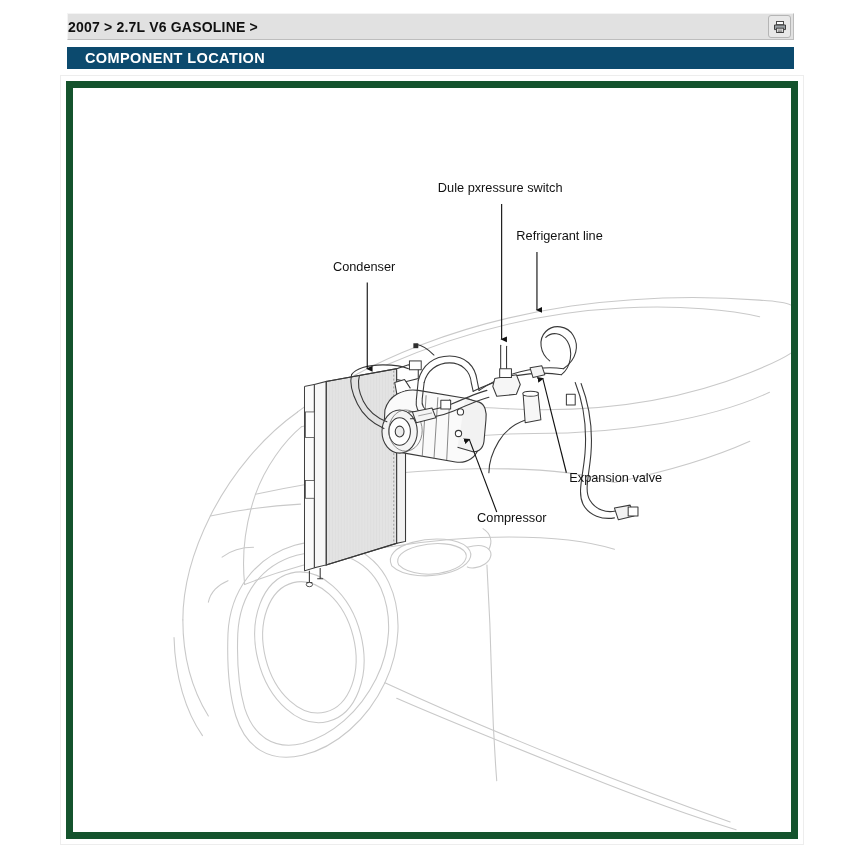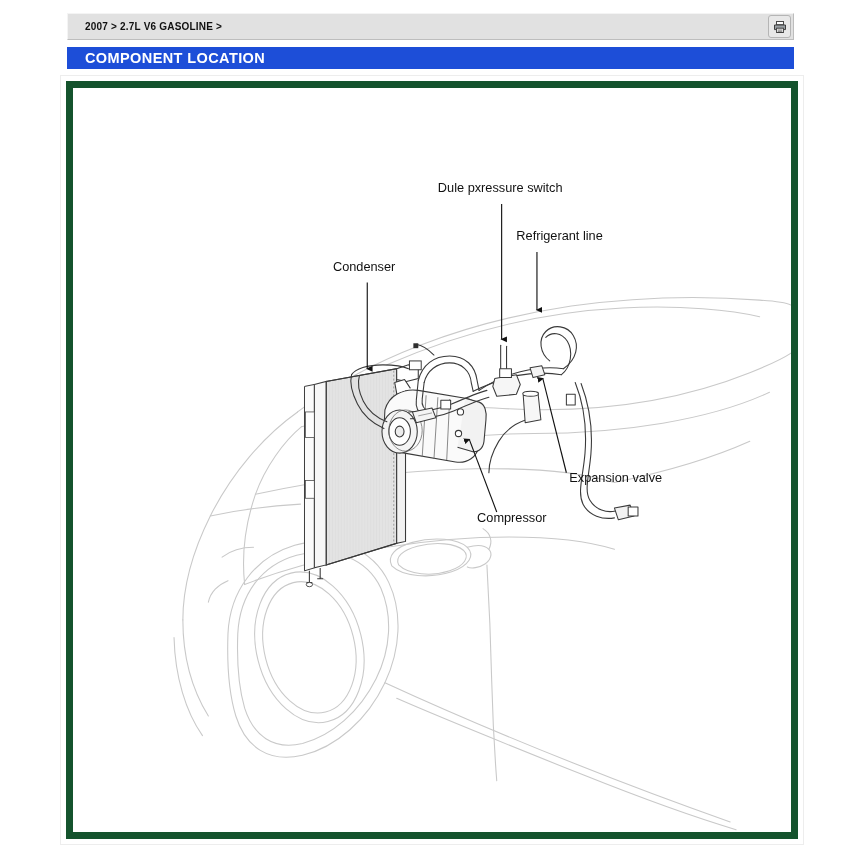--- a/index.html
+++ b/index.html
@@ -31,22 +31,21 @@
     background: #e1e1e1;
     border-top: 1px solid #f4f4f4;
     border-left: 1px solid #f4f4f4;
     border-right: 1px solid #bdbdbd;
     border-bottom: 1px solid #bdbdbd;
     box-sizing: border-box;
     display: flex;
     align-items: center;
   }
   #breadcrumb-text {
-    margin-left: 17px;
-    font-size: 10px;
+    font-size: 14px;
     font-weight: bold;
     color: #101010;
     letter-spacing: 0.2px;
     white-space: nowrap;
   }
 
   #print-button {
     position: absolute;
     left: 768px;
     top: 15px;
@@ -62,21 +61,21 @@
     cursor: pointer;
   }
 
   
   #section-bar {
     position: absolute;
     left: 67px;
     top: 47px;
     width: 727px;
     height: 22px;
-    background: #1d4ed8;
+    background: #0c4a6e;
     display: flex;
     align-items: center;
   }
   #section-title {
     margin-left: 18px;
     font-size: 14.5px;
     font-weight: bold;
     color: #ffffff;
     letter-spacing: 0.4px;
     white-space: nowrap;

